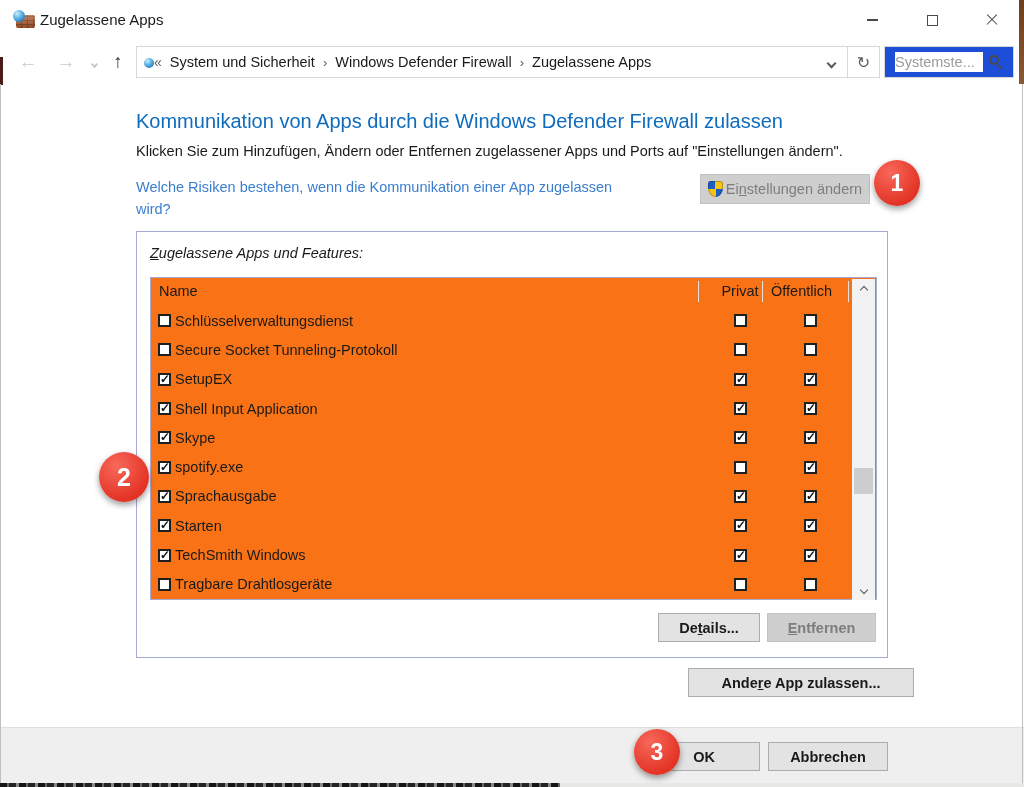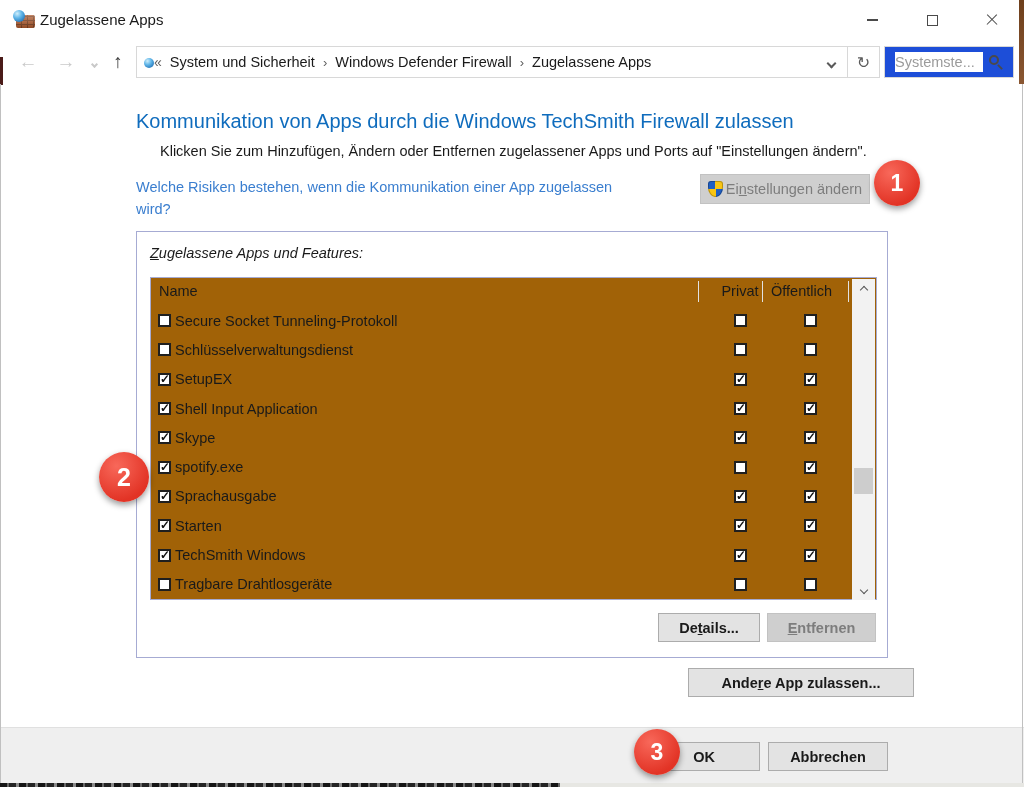--- a/index.html
+++ b/index.html
@@ -55,33 +55,33 @@
   .sliver-right { position:absolute; left:1019px; top:0; width:5px; height:84px; background:linear-gradient(#6e3f1c,#8a5732); }
   .sliver-left { position:absolute; left:0; top:57px; width:3px; height:28px; background:#4a1b18; }
   .border-left { position:absolute; left:0; top:84px; width:1px; height:699px; background:#c0c0c0; }
   .border-right { position:absolute; left:1022px; top:84px; width:1px; height:699px; background:#c0c0c0; }
   .bottom-strip { position:absolute; left:0; top:783px; width:1024px; height:4px; background:#e7e7e3; }
   .bottom-strip::before { content:""; position:absolute; left:0; top:0; width:560px; height:4px;
         background:repeating-linear-gradient(90deg, #151515 0 7px, #686868 7px 9px, #242424 9px 16px, #8a8a8a 16px 19px); }
 
   
   .page-heading { position:absolute; left:136px; top:110px; font-size:20px; color:#0f6cbd; }
-  .page-desc { position:absolute; left:136px; top:143px; font-size:14.5px; color:#1a1a1a;margin-left:24px; }
+  .page-desc { position:absolute; left:136px; top:143px; font-size:14.5px; color:#1a1a1a; }
   .risk-link { position:absolute; left:136px; top:176px; width:505px; font-size:14.5px; line-height:22px; color:#3a7ecf; cursor:pointer; }
   .settings-btn { position:absolute; left:700px; top:174px; width:170px; height:30px; background:#cfcfcf; border:1px solid #c2c2c2;
         color:#7d7d7d; font-size:14.5px; display:flex; align-items:center; justify-content:center; gap:3px; }
   .shield { width:15px; height:16px; flex:none; border-radius:3px 3px 7px 7px / 3px 3px 10px 10px;
         background:conic-gradient(#f8c513 0 25%, #1f5fc4 0 50%, #f8c513 0 75%, #1f5fc4 0 100%);
         box-shadow:inset 0 0 0 1px rgba(0,0,0,.25); }
   .u { text-decoration:underline; }
 
   
   .groupbox { position:absolute; left:136px; top:231px; width:752px; height:427px; border:1px solid #a6abd3; background:#fff; }
   .group-label { position:absolute; left:150px; top:245px; font-size:14.5px;font-style:italic; }
-  .applist { position:absolute; left:150px; top:277px; width:727px; height:323px; border:1px solid #a6abd3; background:#a16207; }
+  .applist { position:absolute; left:150px; top:277px; width:727px; height:323px; border:1px solid #a6abd3; background:#f97316; }
   .lheader { position:absolute; left:0; top:0; width:701px; height:28px; font-size:14.5px; }
   .lheader .hname { position:absolute; left:8px; top:5px; }
   .lheader .hpriv { position:absolute; left:559px; width:60px; top:5px; text-align:center; }
   .lheader .hpub  { position:absolute; left:613px; width:75px; top:5px; text-align:center; }
   .hsep { position:absolute; top:3px; width:1px; height:21px; background:#e2e2e2; }
   .rows { position:absolute; left:0; top:28px; width:701px; height:293px; display:flex; flex-direction:column; }
   .lrow { flex:1; position:relative; display:flex; align-items:center; }
   .ncell { display:flex; align-items:center; gap:4px; padding-left:7px; font-size:14.5px; color:#1a1a1a; white-space:nowrap; }
   .cb { width:13px; height:13px; border:2px solid #1f1f1f; background:#fff; font-size:12px; line-height:8px; font-weight:bold;
         color:#101010; text-align:center; flex:none; overflow:visible; }
@@ -157,21 +157,21 @@
           <span>↻</span>
         </span>
     </div>
 
     <div class="searchbox">
       <input placeholder="Systemste..." style="">
       <span class="mag"></span>
     </div>
   </div>
 
-  <div class="page-heading">Kommunikation von Apps durch die Windows TechSmith Firewall zulassen</div>
+  <div class="page-heading">Kommunikation von Apps durch die Windows Defender Firewall zulassen</div>
   <div class="page-desc">Klicken Sie zum Hinzufügen, Ändern oder Entfernen zugelassener Apps und Ports auf "Einstellungen ändern".</div>
   <div class="risk-link">Welche Risiken bestehen, wenn die Kommunikation einer App zugelassen wird?</div>
 
   <div class="settings-btn">
     <span class="shield"></span>
     <span><span>Ei</span><span class="u">n</span><span>stellungen ändern</span></span>
   </div>
 
   <div class="groupbox"></div>
   <div class="group-label"><span></span><span class="u">Z</span><span>ugelassene Apps und Features:</span></div>
@@ -182,29 +182,29 @@
       <span class="hpriv">Privat</span>
       <span class="hpub">Öffentlich</span>
       <span class="hsep" style="left:547px;"></span>
       <span class="hsep" style="left:611px;"></span>
       <span class="hsep" style="left:697px;"></span>
     </div>
     <div class="rows">
         <div class="lrow">
           <div class="ncell">
             <span class="cb"></span>
-            <span>Secure Socket Tunneling-Protokoll</span>
+            <span>Schlüsselverwaltungsdienst</span>
           </div>
           <span class="cb pcol"></span>
           <span class="cb ocol"></span>
         </div>
         <div class="lrow">
           <div class="ncell">
             <span class="cb"></span>
-            <span>Schlüsselverwaltungsdienst</span>
+            <span>Secure Socket Tunneling-Protokoll</span>
           </div>
           <span class="cb pcol"></span>
           <span class="cb ocol"></span>
         </div>
         <div class="lrow">
           <div class="ncell">
             <span class="cb">✓</span>
             <span>SetupEX</span>
           </div>
           <span class="cb pcol">✓</span>

